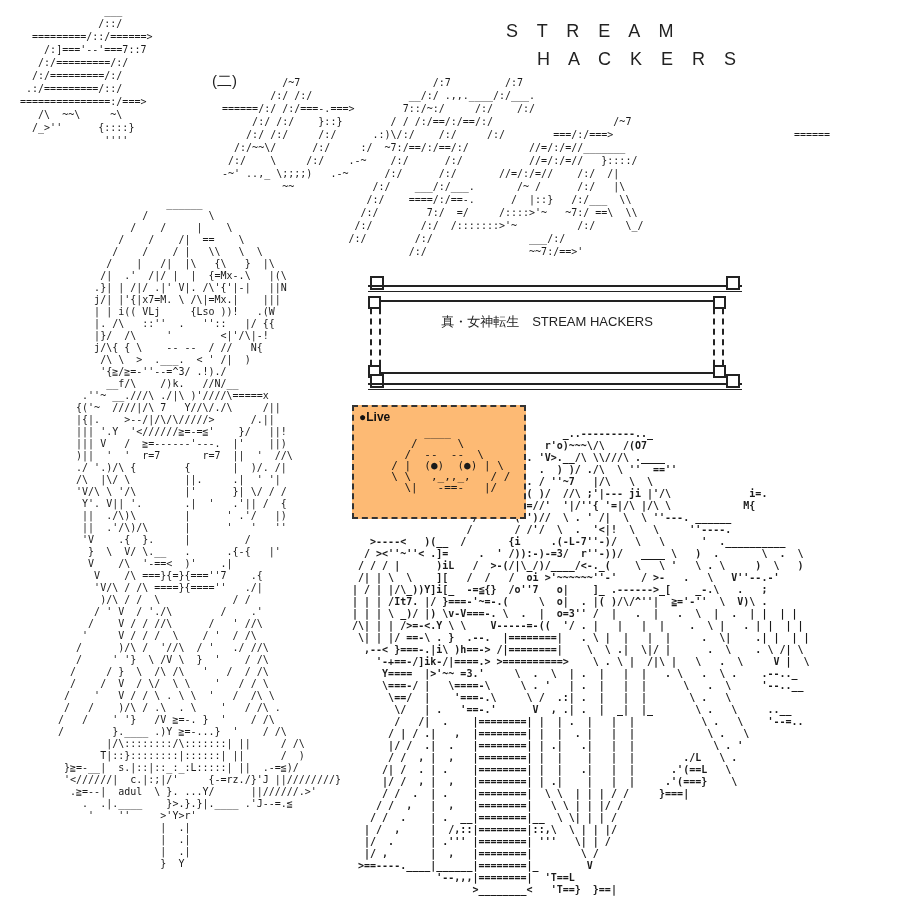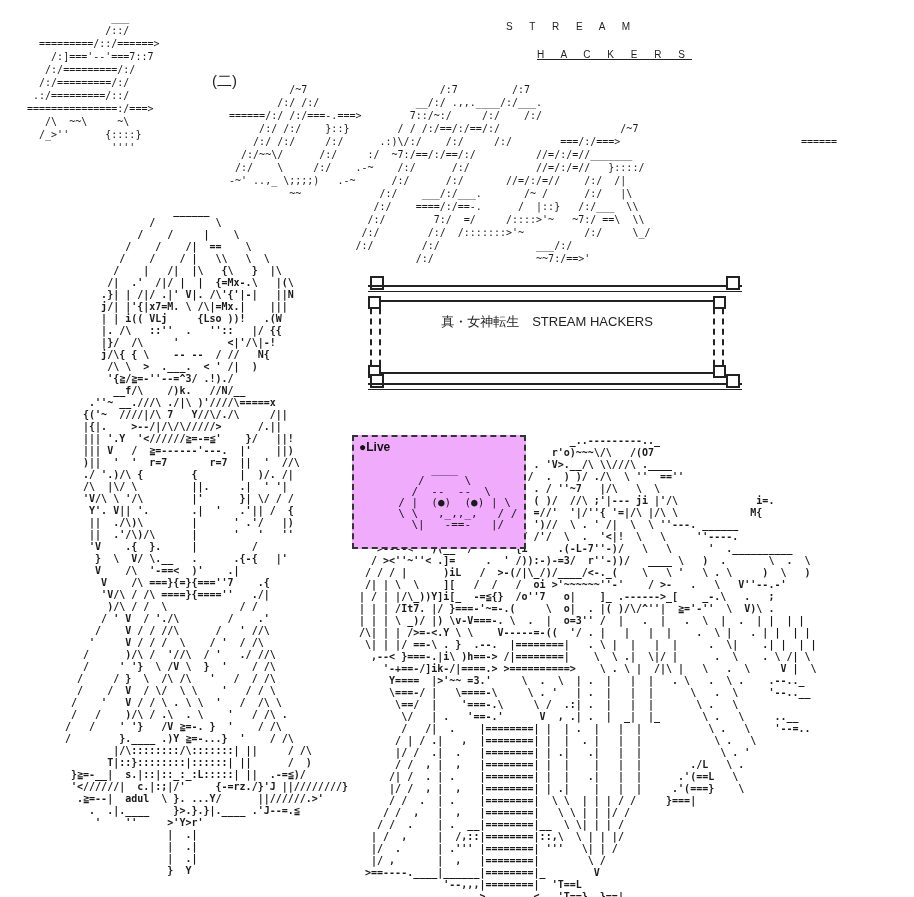--- a/index.html
+++ b/index.html
@@ -1,21 +1,21 @@
 <!DOCTYPE html>
 <html><head>
 <meta charset="utf-8">
 <style>
   html,body{margin:0;padding:0;background:#ffffff;}
   #screen{position:relative;width:914px;height:897px;background:#ffffff;overflow:hidden;
           font-family:"DejaVu Sans Mono",monospace;color:#1a1a1a;}
-  pre.aa{margin:7px;position:absolute;white-space:pre;font-family:"DejaVu Sans Mono",monospace;
+  pre.aa{margin:0;position:absolute;white-space:pre;font-family:"DejaVu Sans Mono",monospace;
          font-size:10px;line-height:12px;color:#1a1a1a;}
   #logo-aa,#title-aa{line-height:13px;}
-  .caps{position:absolute;font-family:"Liberation Sans",sans-serif;font-size:10px;
+  .caps{position:absolute;font-family:"Liberation Sans",sans-serif;font-size:18px;
         letter-spacing:7px;color:#222;white-space:nowrap;}
   #thread-counter{position:absolute;left:212px;top:72px;font-family:"Liberation Sans",sans-serif;
         font-size:15px;color:#222;}
   
   #banner{position:absolute;left:368px;top:276px;width:374px;height:116px;}
   .rail{position:absolute;left:0;right:0;height:18px;}
   .rail-top{top:0;} .rail-bottom{top:98px;}
   .rail .sq{position:absolute;top:0;width:10px;height:10px;border:2px solid #222;background:#fff;}
   .rail .sq-l{left:2px;} .rail .sq-r{right:2px;}
   .rail .rline{position:absolute;left:0;right:0;top:9px;height:4px;
@@ -25,21 +25,21 @@
   .banner-main .vl,.banner-main .vr{position:absolute;top:-4px;bottom:-4px;width:7px;
                border-left:2px dashed #222;border-right:2px dashed #222;}
   .banner-main .vl{left:2px;} .banner-main .vr{right:2px;}
   .banner-main .csq{position:absolute;width:9px;height:9px;border:2px solid #222;background:#fff;}
   .csq.tl{left:0px;top:-6px;} .csq.tr{right:0px;top:-6px;}
   .csq.bl{left:0px;bottom:-6px;} .csq.br{right:0px;bottom:-6px;}
   .bline{position:relative;text-align:center;font-family:"Liberation Sans",sans-serif;
          font-size:13px;color:#222;}
   .bline1{margin-top:11px;} .bline2{margin-top:11px;}
   
-  #live-box{position:absolute;left:352px;top:435px;width:170px;height:110px;background:#f0abfc;
+  #live-box{position:absolute;left:352px;top:405px;width:170px;height:110px;background:#fdba74;
             border:2px dashed #333;}
   #live-label{position:absolute;left:5px;top:3px;font-family:"Liberation Sans",sans-serif;
               font-weight:bold;font-size:12px;color:#111;}
   #live-face{left:24px;top:20px;font-size:11px;line-height:11px;position:absolute;}
 </style>
 </head>
 <body>
 
 <div id="screen">
 
@@ -49,40 +49,40 @@
      /:]==='--'===7::7
     /:/=========/:/
    /:/=========/:/
   .:/=========/::/
  ===============:/===&gt;
     /\  ~~\     ~\
    /_&gt;''      {::::}
                ''''</pre>
 
   <div class="caps" style="left:506px;top:21px;">S T R E A M</div>
-  <div class="caps" style="left:537px;top:49px;text-decoration:underline;">H A C K E R S</div>
+  <div class="caps" style="left:537px;top:49px;">H A C K E R S</div>
 
   <div id="thread-counter">(二)</div>
 
   <pre class="aa" id="title-aa" style="left:216px;top:76px;">           /~7                      /:7         /:7
          /:/ /:/                __/:/ .,,.____/:/___.
  ======/:/ /:/===-.===&gt;        7::/~:/     /:/    /:/
       /:/ /:/    }::}        / / /:/==/:/==/:/                    /~7
      /:/ /:/     /:/      .:)\/:/    /:/     /:/        ===/:/===&gt;                              ======
    /:/~~\/      /:/     :/  ~7:/==/:/==/:/          //=/:/=//_______
   /:/    \     /:/    .-~    /:/      /:/           //=/:/=//   }::::/
  -~' ..,_ \;;;;)   .-~      /:/      /:/       //=/:/=//    /:/  /|
            ~~             /:/    ___/:/___.       /~ /      /:/   |\
                          /:/    ====/:/==-.      /  |::}   /:/___  \\
                         /:/        7:/  =/     /::::&gt;'~   ~7:/ ==\  \\
                        /:/        /:/  /:::::::&gt;'~          /:/     \_/
                       /:/        /:/                ___/:/
                                 /:/                 ~~7:/==&gt;'</pre>
 
-  <pre class="aa" id="left-character-aa" style="left:58px;top:198px;font-weight:bold;">                  ______
+  <pre class="aa" id="left-character-aa" style="left:58px;top:198px;">                  ______
               /          \
             /    /     |    \
           /    /    /|  ==    \
          /    /    / |   \\   \  \
         /    |   /|  |\   {\   }  |\
        /|  .'  /|/ |  |  {=Mx-.\   |(\
       .}| | /|/ .|' V|. /\'{'|-|   ||N
       j/| |'{|x7=M. \ /\|=Mx.|    |||
       | | i(( VLj     {Lso ))!   .(W
       |. /\   ::''  .   ''::   |/ {{

